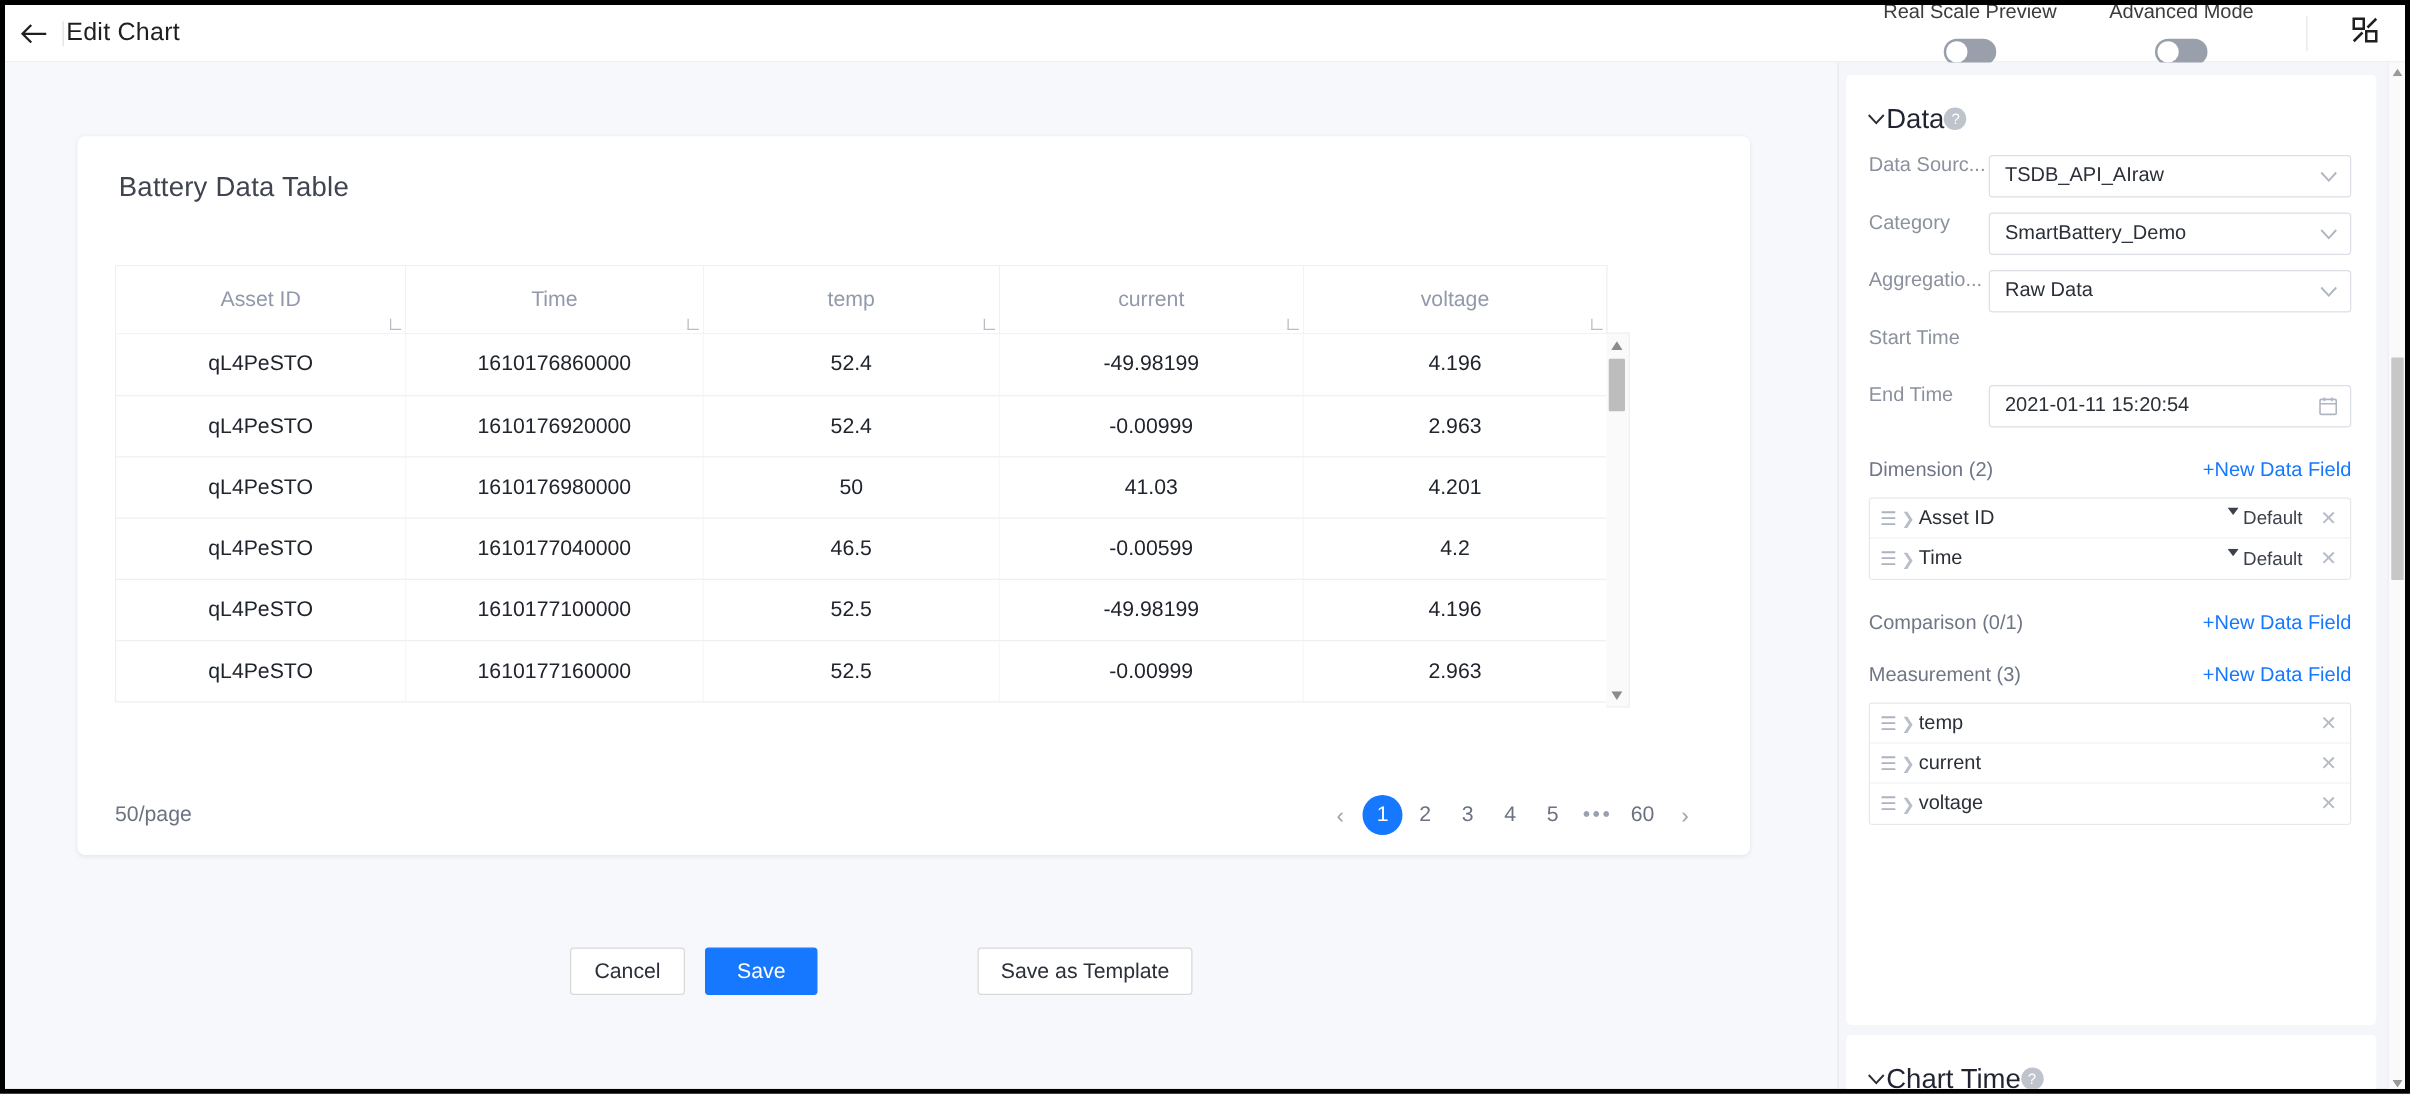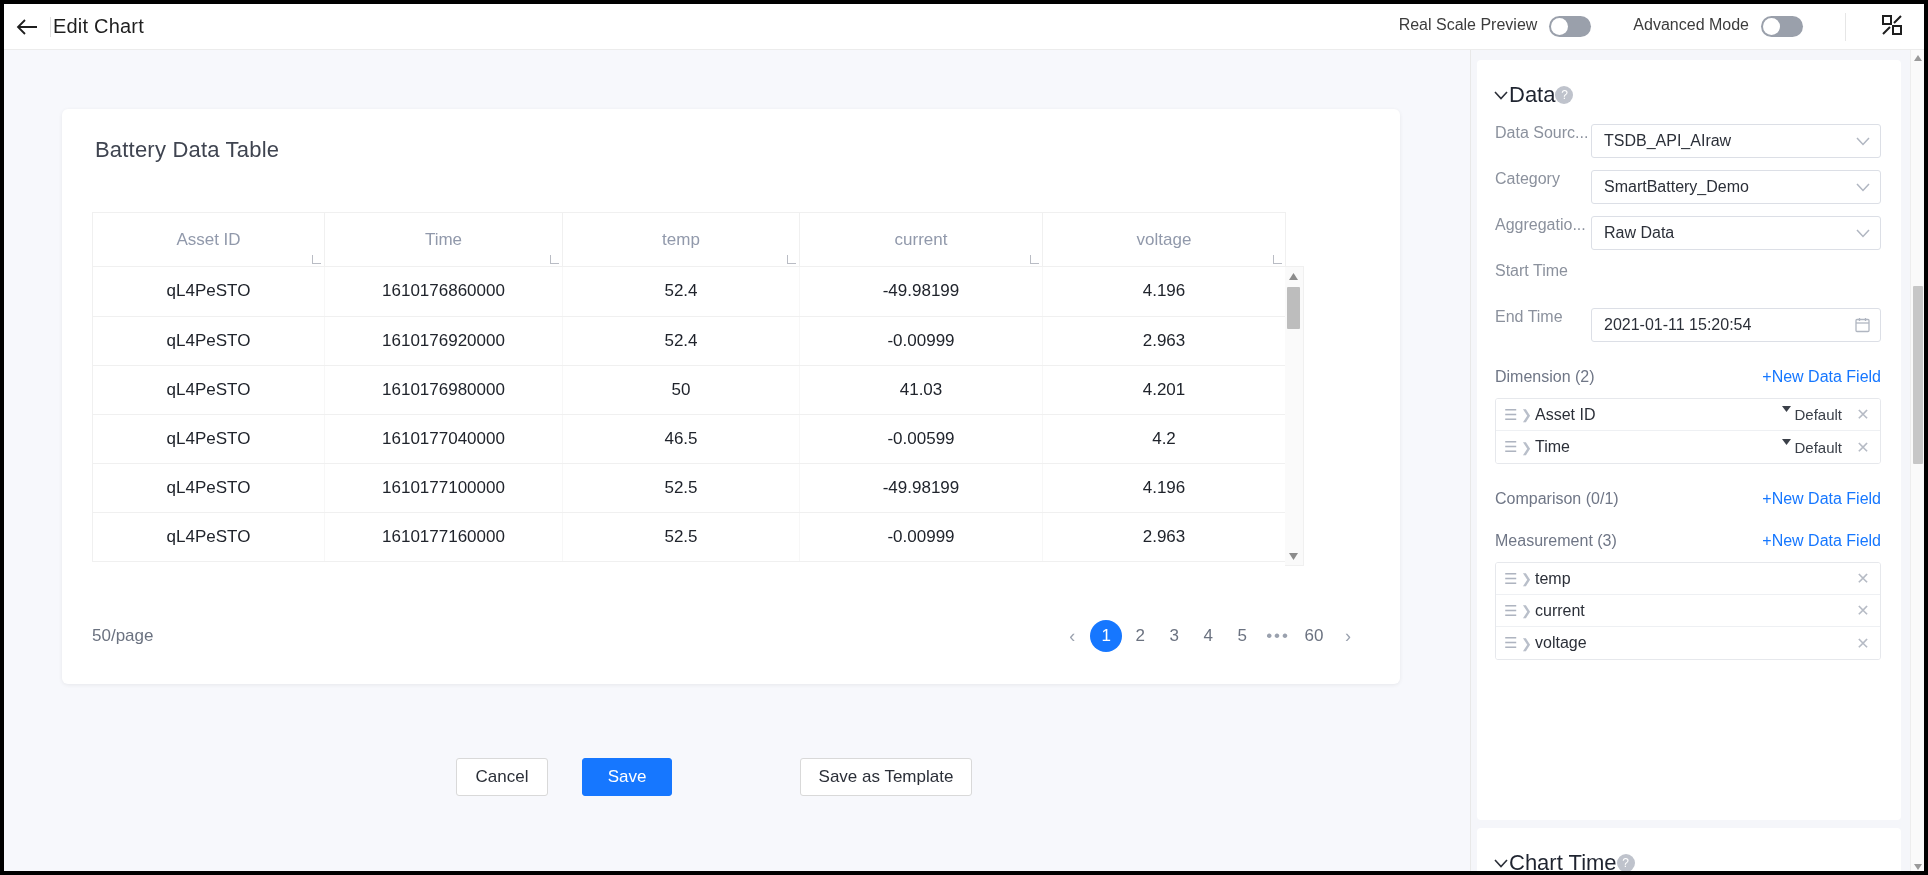--- a/index.html
+++ b/index.html
@@ -34,22 +34,23 @@
   .topbar-divider {
     width: 1px; height: 20px; background: #e0e0e0; margin: 0 2px 0 0;
   }
   .topbar-title {
     font-size: 20px; color: #1f1f1f; letter-spacing: .2px;
   }
   .topbar-right {
     margin-left: auto; display: flex; align-items: center; height: 46px;
   }
   .toggle-group {
-    display: flex; gap: 12px;
+    display: flex; align-items: center; gap: 12px;
     margin-right: 42px;
+    flex-direction: column;
   }
   .toggle-label { font-size: 16px; color: #3c3c3c; }
   .switch {
     width: 42px; height: 21px; border-radius: 11px;
     background: #9aa0ab; position: relative; cursor: pointer; flex: none;
   }
   .switch .knob {
     position: absolute; left: 2px; top: 2px;
     width: 17px; height: 17px; border-radius: 50%;
     background: #fff;
@@ -131,21 +132,21 @@
   .vscroll .arrow.up { top: 1px; }
   .vscroll .arrow.down { bottom: 1px; }
   .vscroll .thumb {
     position: absolute; left: 2px; top: 20px;
     width: 13px; height: 42px; background: #bdbdbd; border-radius: 1px;
     cursor: pointer;
   }
 
   
   .pager {
-    position: absolute; left: 30px; bottom: 32px;
+    position: absolute; left: 30px; bottom: 16px;
     width: 1272px; height: 32px;
     display: flex; align-items: center; text-align: right;
   }
   .page-size { font-size: 17px; color: #6b7280; }
   .pager-right {
     margin-left: auto; display: flex; align-items: center; gap: 2px;
   }
   .pg {
     min-width: 32px; height: 32px; border-radius: 16px;
     display: flex; align-items: center; justify-content: center;
@@ -160,21 +161,21 @@
     position: absolute; left: 0; top: 708px;
     width: 1466px; display: flex; align-items: center;
     padding-left: 452px; gap: 16px;
   }
   .btn {
     height: 38px; border-radius: 3px; font-size: 17px;
     display: flex; align-items: center; justify-content: center;
     cursor: pointer; border: 1px solid #d9d9d9; background: #fff;
     color: #2b2f38; padding: 0 22px;
   }
-  .btn.primary { background: #1677ff; border-color: #1677ff; color: #fff; margin-left: 18px; }
+  .btn.primary { background: #1677ff; border-color: #1677ff; color: #fff; }
   .btn.cancel { width: 92px; padding: 0; }
   .btn.save   { width: 90px; padding: 0; }
   .btn.tpl    { margin-left: 112px; width: 172px; padding: 0; }
 
   
   .panel {
     position: absolute; right: 0; top: 46px;
     width: 454px; height: 825px;
     background: #f5f6fa;
     border-left: 1px solid #e8e8e8;

